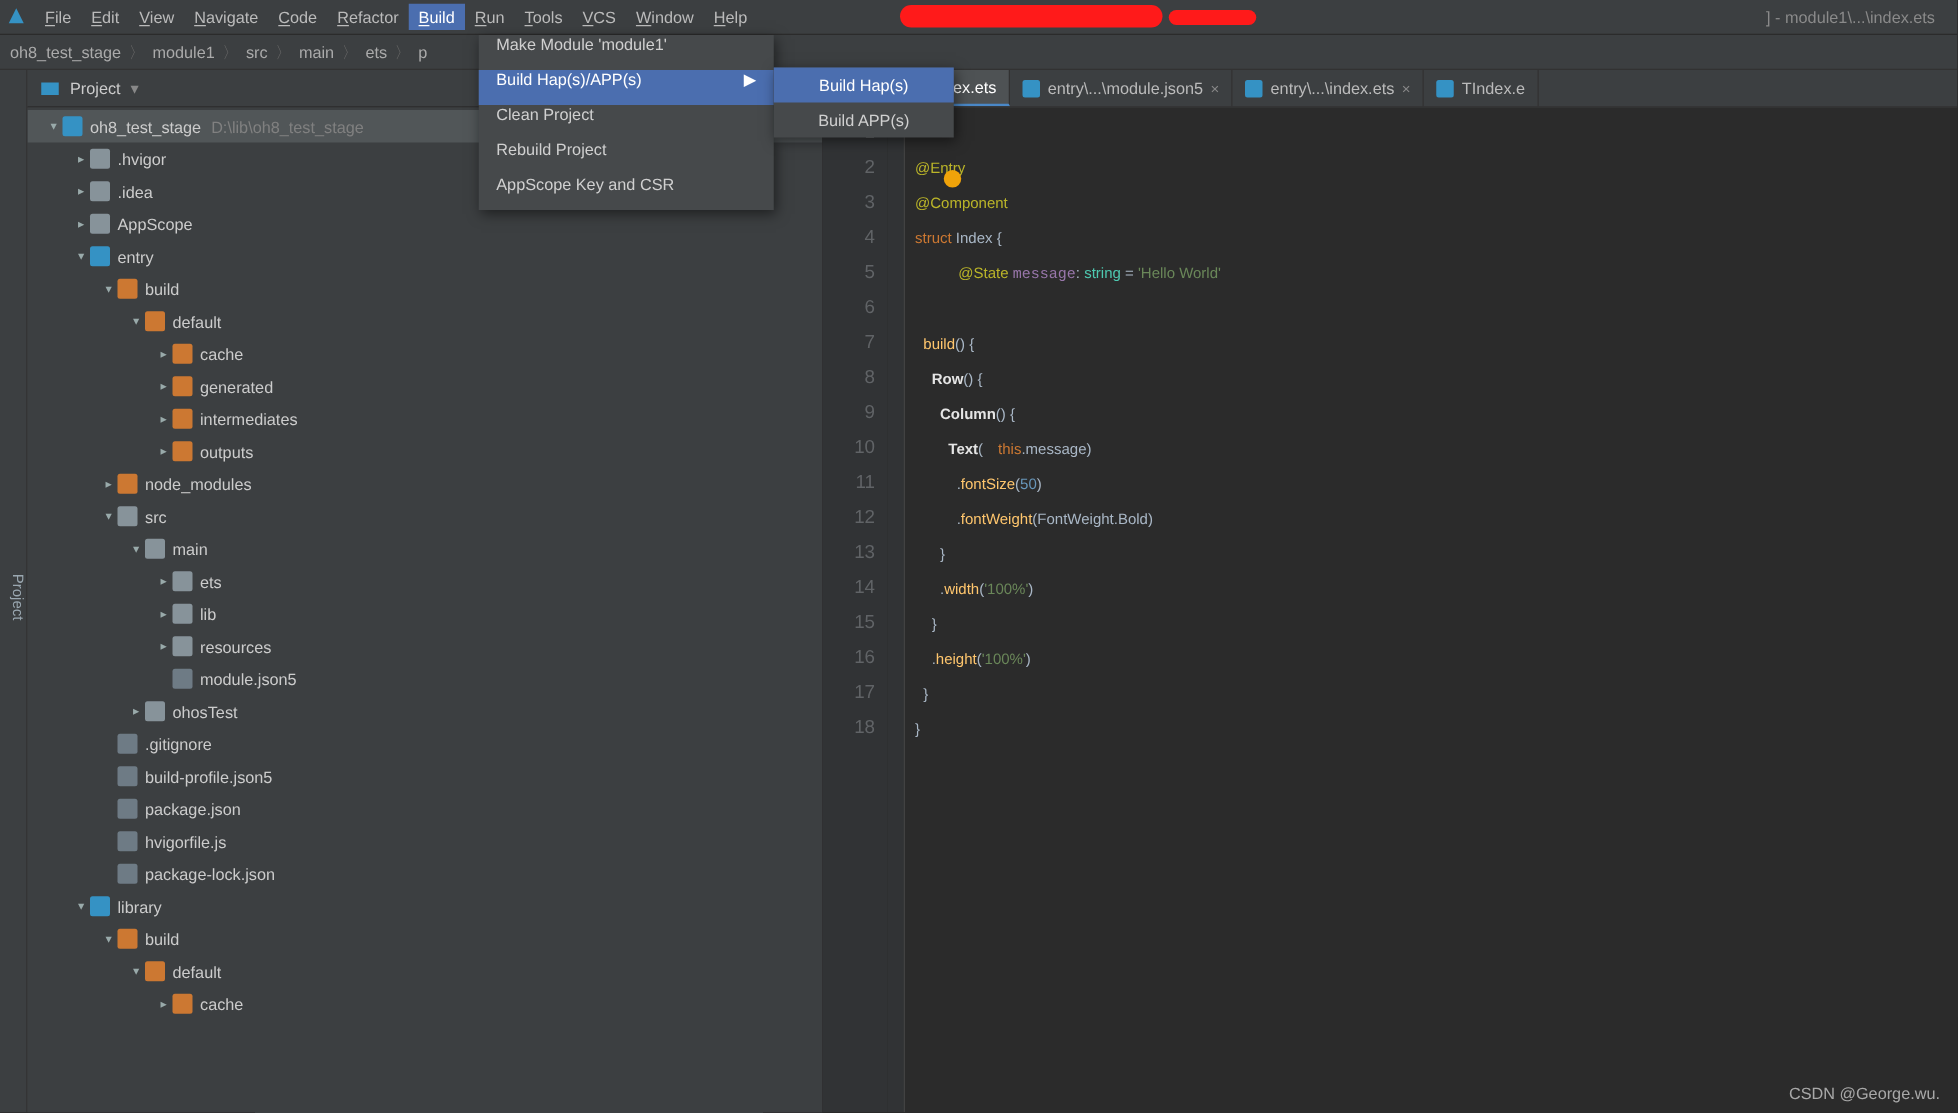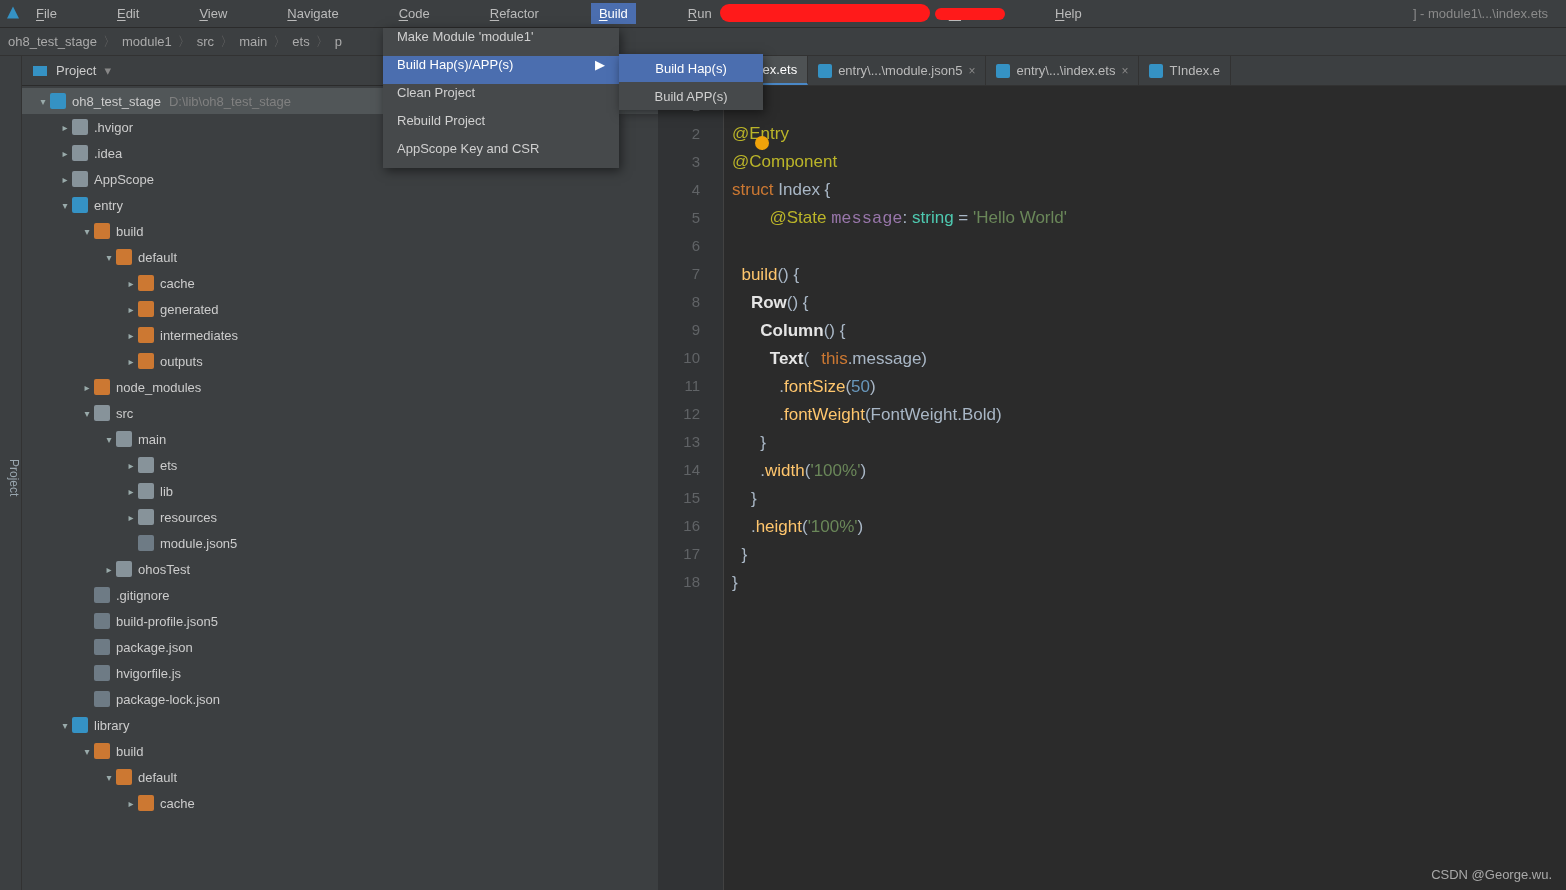--- a/index.html
+++ b/index.html
@@ -34,50 +34,50 @@
 .tree-row .path { color:#808080; margin-left:8px; }
 .editor-area { flex:1; display:flex; flex-direction:column; background:#2b2b2b; }
 .tabs { height:30px; background:#3c3f41; display:flex; align-items:stretch; border-bottom:1px solid #323232; overflow:hidden; }
 .tab { display:flex; align-items:center; padding:0 10px; gap:6px; border-right:1px solid #323232; color:#bbb; cursor:pointer; white-space:nowrap; }
 .tab.active { background:#4e5254; color:#fff; border-bottom:2px solid #4a88c7; }
 .tab .close { color:#888; font-size:12px; }
 .tab .ticon { width:14px; height:14px; background:#3592c4; border-radius:2px; }
 .code-wrap { flex:1; display:flex; overflow:auto; }
 .lines { width:52px; background:#313335; text-align:right; padding:6px 10px 0 0; color:#606366; font-family:Consolas,monospace; font-size:15px; line-height:28px; }
 .fold-gut { width:14px; background:#313335; border-right:1px solid #424242; }
-.code { flex:1; padding:6px 0 0 8px; font-family:Consolas,monospace; font-size:17px; line-height:28px; color:#a9b7c6; white-space:pre; }
+.code { flex:1; padding:6px 0 0 8px; font-family:Consolas,monospace; font-size:12px; line-height:28px; color:#a9b7c6; white-space:pre; }
 .c-deco { color:#bbb529; }
 .c-kw { color:#cc7832; }
 .c-anno { color:#bbb529;margin-left:28px; }
 .c-type { color:#4ec9b0; }
 .c-str { color:#6a8759; }
 .c-fn { color:#ffc66d; }
 .c-call { color:#e5e5e5;font-weight:bold; }
 .c-num { color:#6897bb; }
 .c-prop { color:#9876aa;font-family:Liberation Mono, monospace; }
 .c-par { color:#a9b7c6; }
 .c-kw2 { color:#cc7832;margin-left:12px; }
 .c-struct { color:#a9b7c6; }
 .bulb { position:absolute; top:136px; left:755px; width:14px; height:14px; background:#f0a30a; border-radius:50%; }
 .dropdown { position:absolute; top:28px; left:383px; width:236px; background:#46494b; box-shadow:2px 3px 10px rgba(0,0,0,.5); z-index:10; }
-.dropdown .drop-item { height:28px; display:flex; align-items:flex-end; padding:12px 14px; color:#d0d0d0; cursor:pointer; }
+.dropdown .drop-item { height:28px; display:flex; align-items:flex-start; padding:0 14px; color:#d0d0d0; cursor:pointer; }
 .dropdown .drop-item.hi { background:#4b6eaf; color:#fff; justify-content:space-between; }
 .submenu { position:absolute; top:54px; left:619px; width:144px; background:#46494b; box-shadow:2px 3px 10px rgba(0,0,0,.5); z-index:11; }
 .submenu .drop-item.hi { background:#4b6eaf; color:#fff; }
 .submenu .drop-item { height:28px; display:flex; align-items:center; padding:0 14px; color:#d0d0d0; cursor:pointer; justify-content:center; }
 .watermark { position:absolute; bottom:8px; right:14px; color:#ddd; font-size:13px; opacity:.7; }
 </style>
 </head>
 <body>
 
 <div class="menubar">
   <svg class="logo" viewBox="0 0 24 24">
       <path fill="#3592c4" d="M12 2 L20 18 L4 18 Z"></path>
     </svg>
-  <div id="menu-items" style="display: flex; gap: 44px;">
+  <div id="menu-items" style="display: flex;">
       <span class="menu-item"><span class="underline">F</span>ile</span>
       <span class="menu-item"><span class="underline">E</span>dit</span>
       <span class="menu-item"><span class="underline">V</span>iew</span>
       <span class="menu-item"><span class="underline">N</span>avigate</span>
       <span class="menu-item"><span class="underline">C</span>ode</span>
       <span class="menu-item"><span class="underline">R</span>efactor</span>
       <span class="menu-item active"><span class="underline">B</span>uild</span>
       <span class="menu-item"><span class="underline">R</span>un</span>
       <span class="menu-item"><span class="underline">T</span>ools</span>
       <span class="menu-item"><span class="underline">V</span>CS</span>

